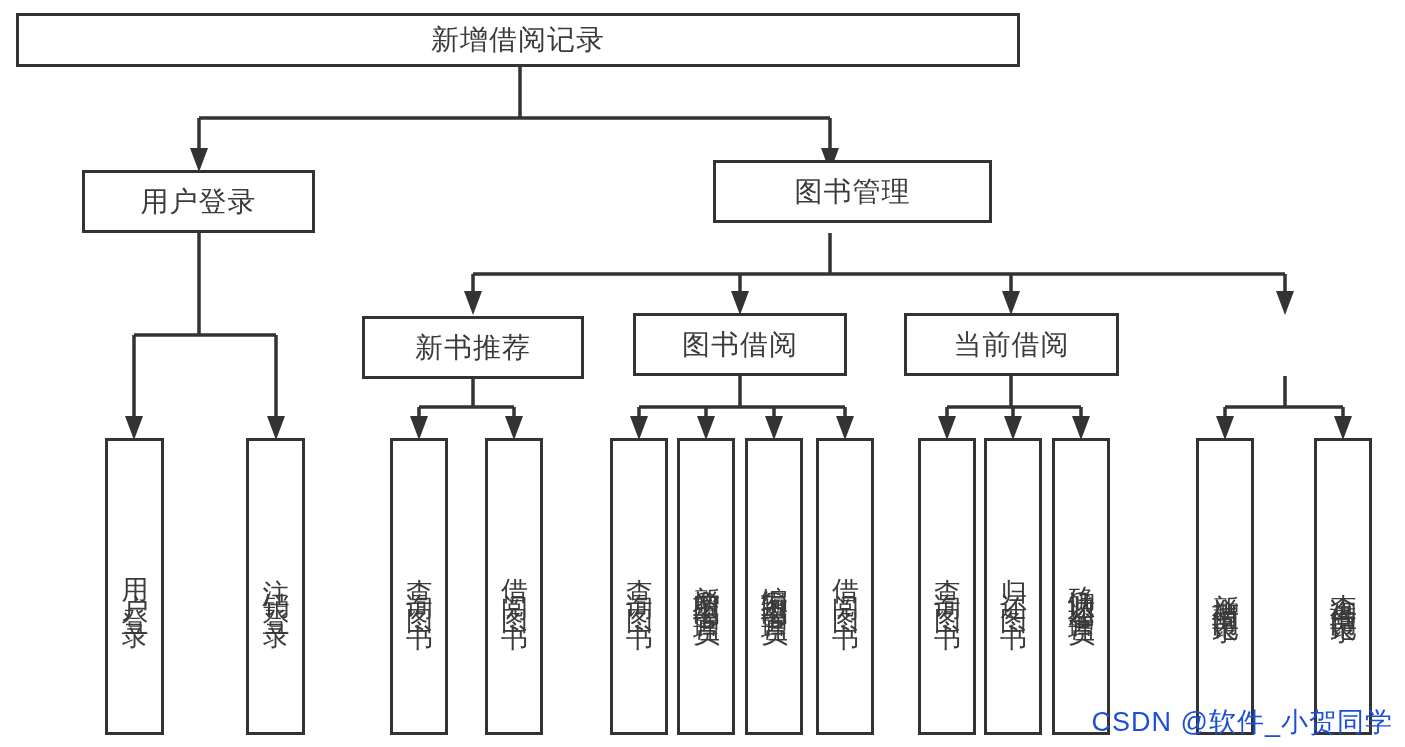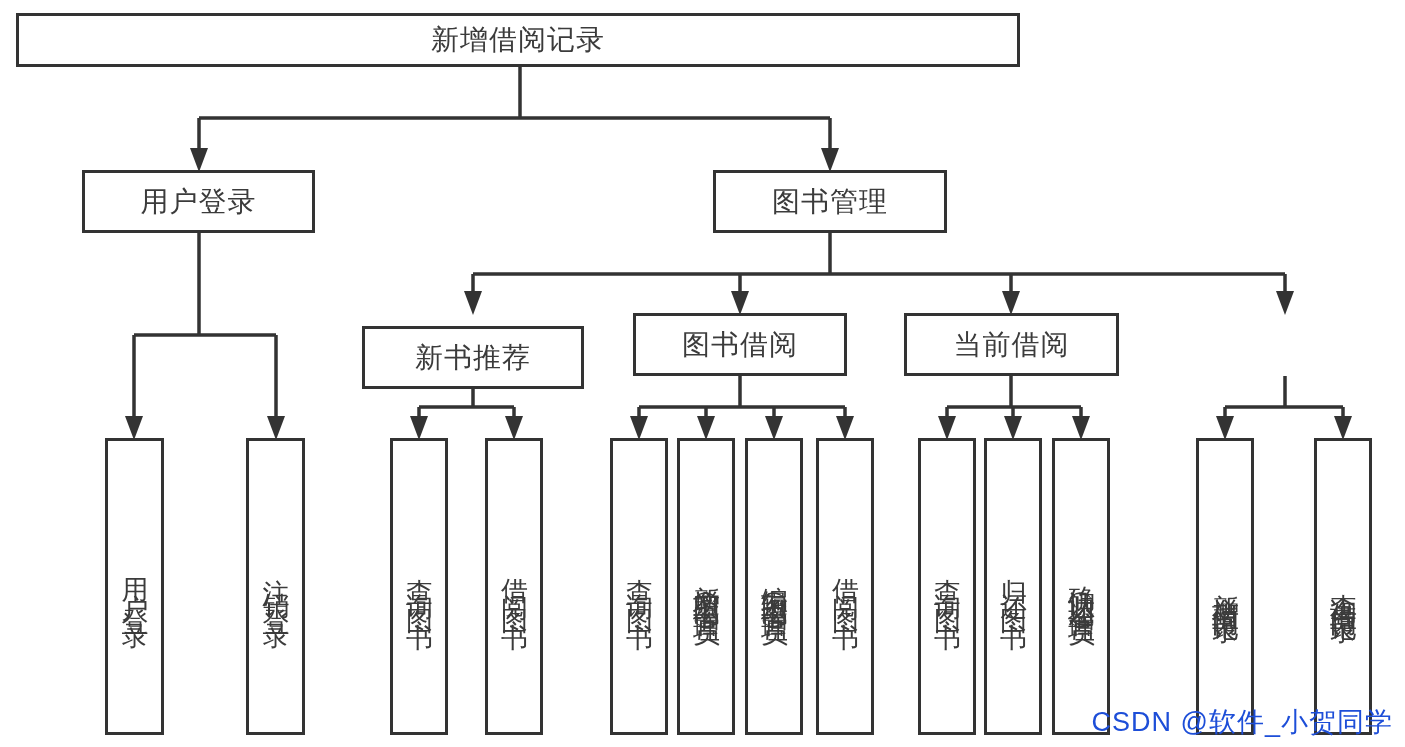--- a/index.html
+++ b/index.html
@@ -72,25 +72,25 @@
     </g>
   </svg>
 
   <div class="box" style="left:16px; top:13px; width:1004px; height:54px;">
     <span class="hlabel">新增借阅记录</span>
   </div>
 
   <div class="box" style="left:82px; top:170px; width:233px; height:63px;">
     <span class="hlabel">用户登录</span>
   </div>
-  <div class="box" style="left:713px; top:170px; width:234px; height:63px;">
+  <div class="box" style="left:713px; top:160px; width:279px; height:63px;">
     <span class="hlabel">图书管理</span>
   </div>
 
-  <div class="box" style="left:362px; top:326px; width:222px; height:63px;">
+  <div class="box" style="left:362px; top:316px; width:222px; height:63px;">
     <span class="hlabel">新书推荐</span>
   </div>
   <div class="box" style="left:904px; top:313px; width:215px; height:63px;">
     <span class="hlabel">当前借阅</span>
   </div>
   <div class="box" style="left:633px; top:313px; width:214px; height:63px;">
     <span class="hlabel">图书借阅</span>
   </div>
 
   <div class="box leaf" style="left:105px; top:438px; width:59px; height:297px;">

